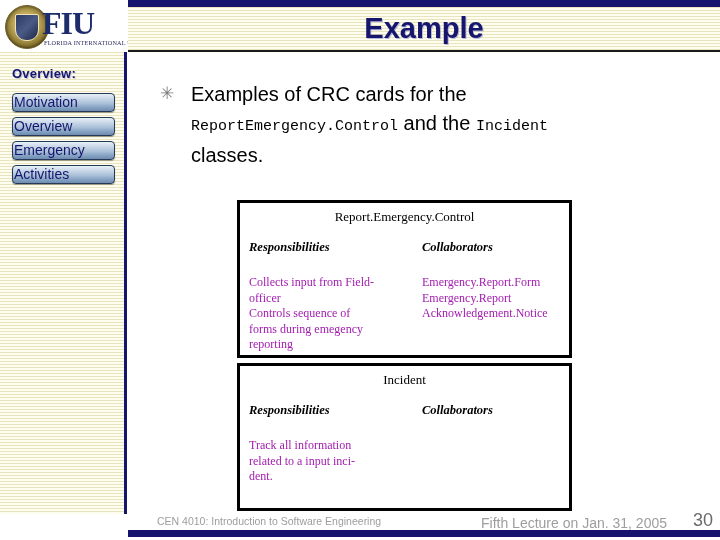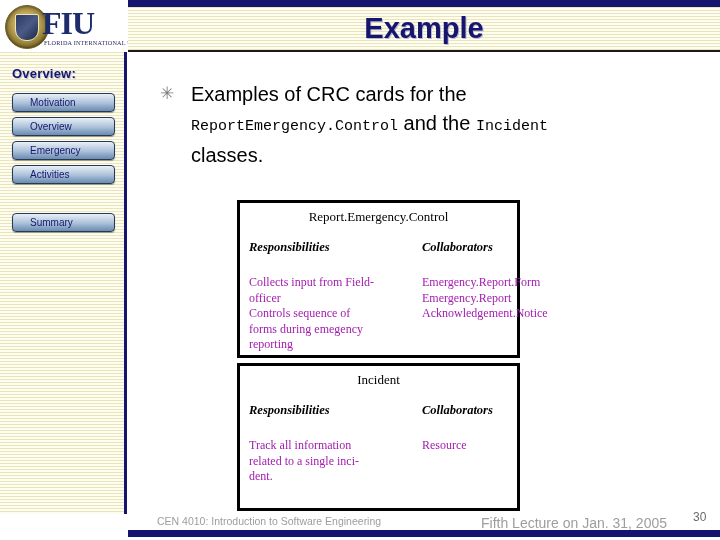--- a/index.html
+++ b/index.html
@@ -76,23 +76,23 @@
     position: absolute;
     left: 12px;
     width: 103px;
     height: 19px;
     box-sizing: border-box;
     border: 1px solid #263a57;
     border-radius: 4px;
     background: linear-gradient(to bottom,
         #e9f0f7 0%, #cfdcea 22%, #a9c0d8 55%, #7e9cbe 85%, #6d8cb0 100%);
     color: #16166e;
-    font-size: 10px;
+    font-size: 14px;
     line-height: 17px;
-    padding-left: 17px;
+    padding-left: 1px;
     white-space: nowrap;
     overflow: hidden;
     box-shadow: 0 1px 1px rgba(0,0,0,0.35);
   }
   .nav-btn.selected-ring::after {
     content: "";
     position: absolute;
     left: -5px; top: -5px;
     width: 109px; height: 25px;
     border: 3px solid #e04a15;
@@ -186,21 +186,21 @@
   .mono {
     font-family: "Liberation Mono", monospace;
     font-size: 15px;
     letter-spacing: 0px;
   }
 
   
   .crc-card {
     position: absolute;
     left: 106px;
-    width: 283px;
+    width: 335px;
     box-sizing: border-box;
     border: 3px solid #000000;
     background: #ffffff;
     font-family: "Liberation Serif", serif;
   }
   #crc-card-1 { top: 146px; height: 158px; }
   #crc-card-2 { top: 309px; height: 148px; }
 
   .crc-class-name {
     text-align: center;
@@ -253,21 +253,21 @@
   #footer-center {
     position: absolute;
     left: 481px; top: 515px;
     font-size: 14px;
     color: #9d9d9d;
     white-space: nowrap;
   }
   #footer-page {
     position: absolute;
     left: 693px; top: 510px;
-    font-size: 12px;
+    font-size: 18px;
     color: #6a6a6a;
     font-weight: normal;
   }
   #sidebar-footer-gap {
     position: absolute;
     left: 0; top: 514px;
     width: 128px; height: 26px;
     background: #ffffff;
   }
 </style>
@@ -279,21 +279,20 @@
   <div id="header-band" class="striped"></div>
   <div id="page-title">Example</div>
 
   <div id="sidebar" class="striped">
     <div id="sidebar-heading">Overview:</div>
 
     <div class="nav-btn" style="top:41px;"><span>Motivation</span></div>
     <div class="nav-btn" style="top:65px;"><span>Overview</span></div>
     <div class="nav-btn" style="top:89px;"><span>Emergency</span></div>
     <div class="nav-btn selected-ring" style="top:113px;"><span>Activities</span></div>
-    <div class="nav-btn" style="top:161px;"><span>Summary</span></div>
   </div>
 
   <div id="logo-block">
     <div id="logo-inner">
       <div id="logo-seal"></div>
       <div id="logo-letters">FIU</div>
       <div id="logo-sub">FLORIDA INTERNATIONAL UNIVERSITY</div>
     </div>
   </div>
 
@@ -327,26 +326,25 @@
         </div>
       </div>
     </div>
 
     <div id="crc-card-2" class="crc-card">
       <div class="crc-class-name">Incident</div>
       <div class="crc-cols">
         <div class="crc-col left">
           <div class="crc-col-head">Responsibilities</div>
           <div class="crc-col-body">Track all information
- related to a single inci-
+ related to a input inci-
 dent.</div>
         </div>
         <div class="crc-col right">
           <div class="crc-col-head">Collaborators</div>
-          <div class="crc-col-body">Resource</div>
         </div>
       </div>
     </div>
 
   </div>
 
   <div id="sidebar-footer-gap"></div>
   <div id="footer-left">CEN 4010: Introduction to Software Engineering</div>
   <div id="footer-center">Fifth Lecture on Jan. 31, 2005</div>
   <div id="footer-page">30</div>

